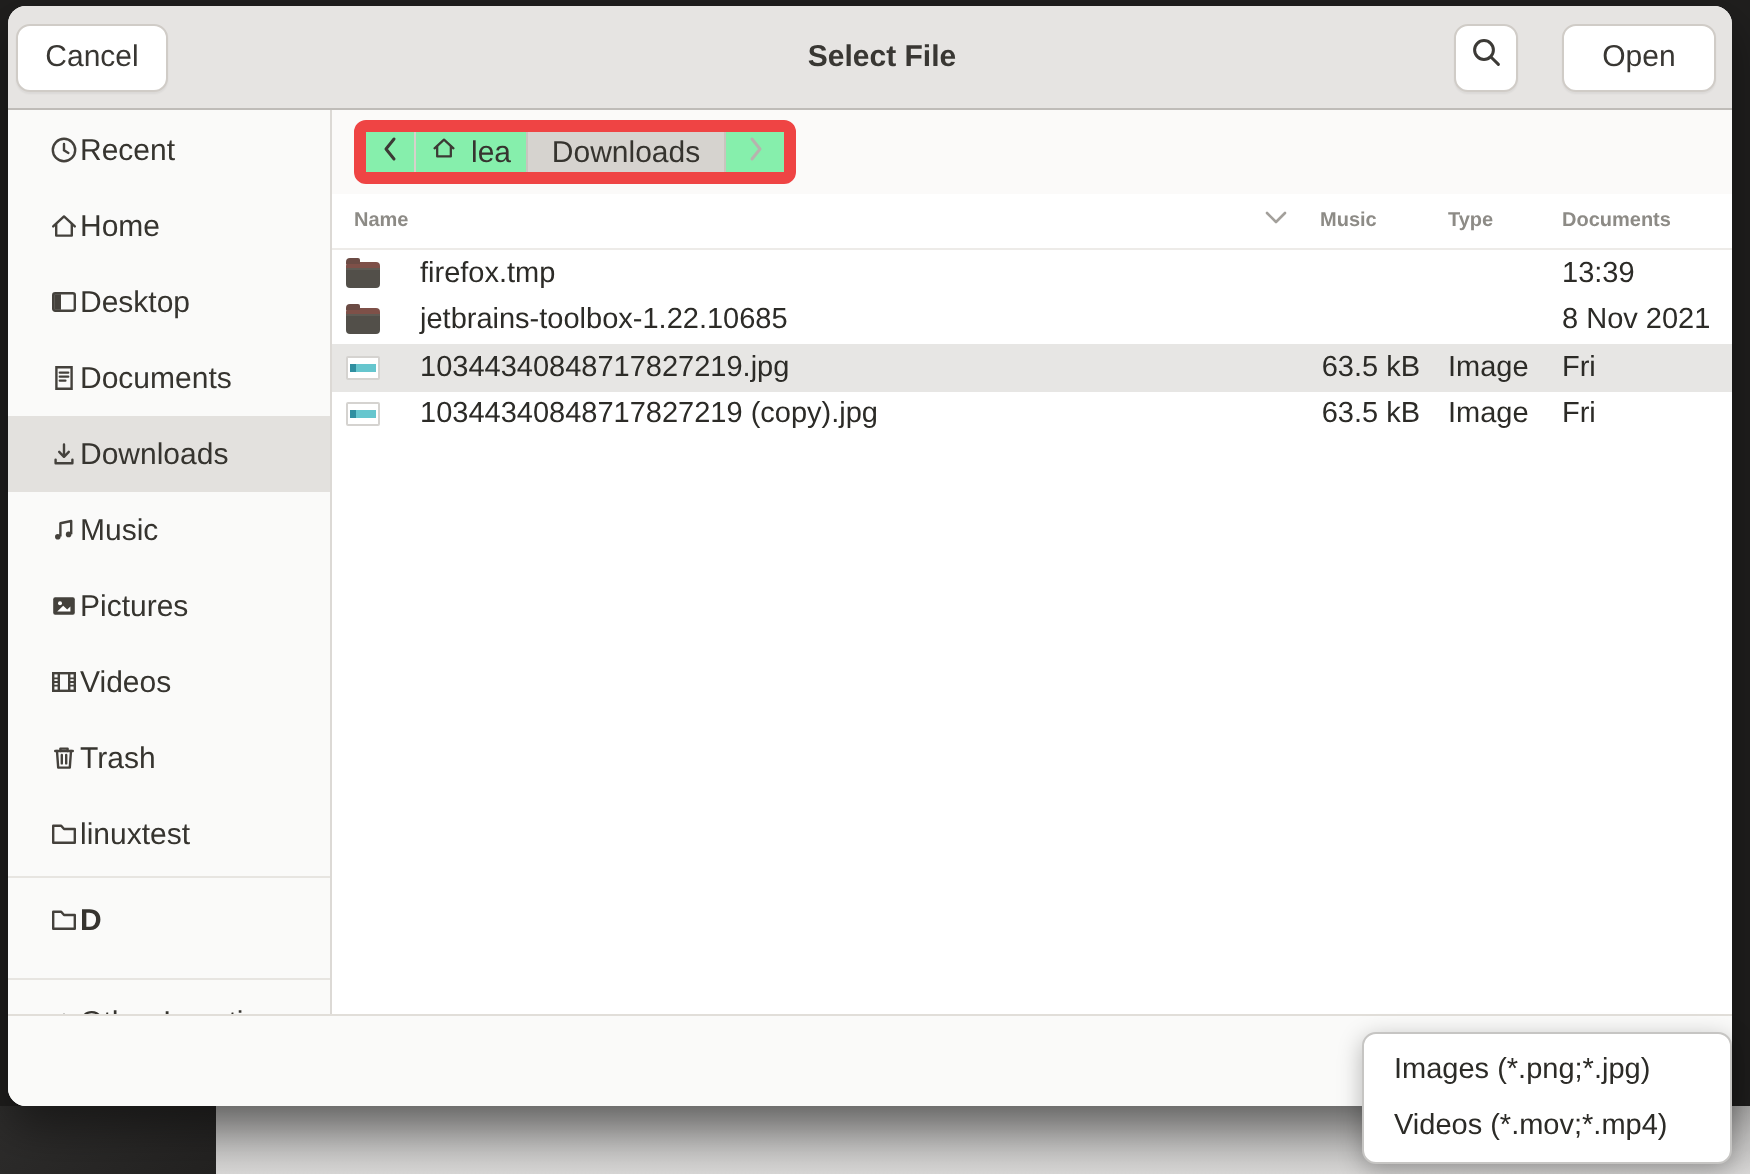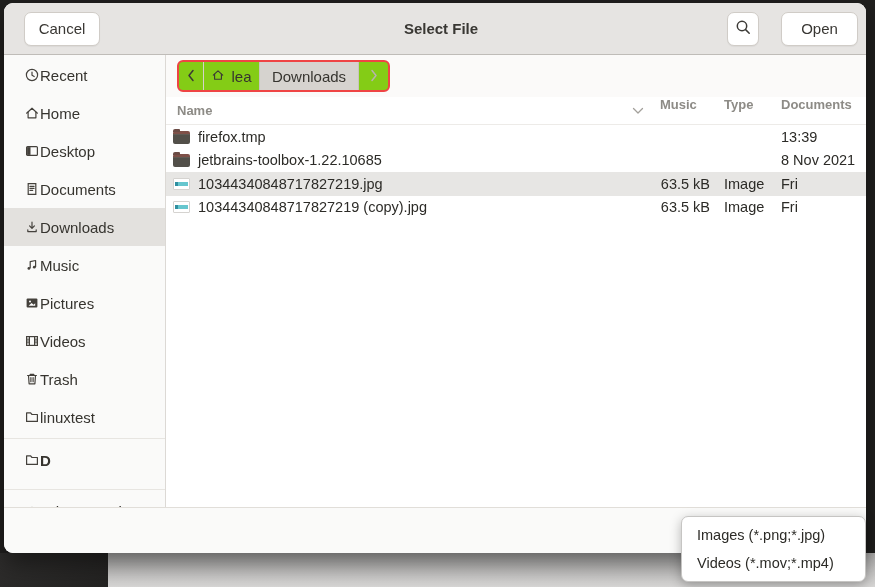--- a/index.html
+++ b/index.html
@@ -23,21 +23,21 @@
     box-shadow:0 10px 24px rgba(0,0,0,.45);
     display:flex;flex-direction:column}
 
   .headerbar{height:52px;flex:none;background:#e6e4e2;border-bottom:1px solid #bfbcb8;
     display:flex;align-items:center;position:relative}
   .hb-title{position:absolute;left:12px;right:0;text-align:center;
     font-weight:bold;font-size:15px;color:#393733;pointer-events:none}
   .btn{height:34px;background:#fff;border:1px solid #d0ccc7;border-radius:7px;
     font-size:15px;color:#393733;display:flex;align-items:center;justify-content:center;
     box-shadow:0 1px 1px rgba(0,0,0,.05)}
-  .btn-cancel{width:76px;margin-left:20px}
+  .btn-cancel{width:76px;margin-left:4px}
   .hb-right{margin-left:auto;display:flex;gap:22px;margin-right:8px;align-items:center}
   .btn-search{width:32px}
   .btn-open{width:77px}
 
   .dlg-body{height:452px;flex:none;display:flex;overflow:hidden}
 
   
   .sidebar{width:162px;flex:none;background:#fafaf9;border-right:1px solid #dcd9d5;
     padding-top:1px;overflow:hidden}
   .side-item{height:38px;display:flex;align-items:center;padding-left:19px;
@@ -45,39 +45,39 @@
   .side-item.selected{background:#e3e1de}
   .side-item.drive .slabel{font-weight:600}
   .sdivider{height:1px;background:#e7e5e1;margin:2px 0}
   .sdivider.d2{margin-top:10px}
   .sicon{width:17px;height:17px;flex:none;display:flex;align-items:center;justify-content:center}
   .sicon svg{display:block}
 
   
   .main{flex:1;display:flex;flex-direction:column;background:#fff;min-width:0}
   .pathbar{height:42px;flex:none;background:#fbfaf9;display:flex;align-items:center;padding-left:11px}
-  .pill{height:32px;display:flex;border:2px solid #ef4444;border-radius:6px;overflow:hidden;background:#84cc16}
+  .pill{height:32px;display:flex;border:6px solid #ef4444;border-radius:6px;overflow:hidden;background:#86efac}
   .seg{display:flex;align-items:center;justify-content:center;font-size:15px;color:#36342f}
   .seg-back{width:25px;border-right:1px solid #d6d1cb}
   .seg-home{width:55px;gap:6px}
   .seg-current{width:100px;background:#d6d3cf;border-left:1px solid #c9c4be;border-right:1px solid #c9c4be}
   .seg-fwd{width:29px}
 
-  .colhead{height:28px;flex:none;display:flex;
-    border-bottom:1px solid #edebe8;font-size:13px;font-weight:bold;color:#8d8b86}
+  .colhead{height:28px;flex:none;display:flex;align-items:center;
+    border-bottom:1px solid #edebe8;font-size:10px;font-weight:bold;color:#8d8b86}
   .ch-name{flex:1;display:flex;align-items:center;justify-content:space-between;
     padding-left:11px;padding-right:6px;min-width:0}
   .ch-size{width:68px;flex:none;padding-left:10px}
   .ch-type{width:59px;flex:none;padding-left:6px}
   .ch-mod{width:89px;flex:none;padding-left:4px}
 
   .rows{flex:1;overflow:hidden}
   .row{height:23.5px;display:flex;align-items:center;font-size:14.5px;color:#2c2b27}
   .row.selected{background:#e7e6e4}
-  .cell-name{flex:1;display:flex;align-items:center;gap:8px;padding-left:7px;
+  .cell-name{flex:1;display:flex;align-items:center;gap:20px;padding-left:7px;
     min-width:0;white-space:nowrap;overflow:hidden}
   .cell-size{width:68px;flex:none;text-align:right;padding-right:8px}
   .cell-type{width:59px;flex:none;padding-left:6px}
   .cell-mod{width:89px;flex:none;padding-left:4px}
 
   .fi{flex:none}
   .fi-folder{width:17px;height:13px;border-radius:2px;position:relative;margin-top:1px;
     background:linear-gradient(#7e5048 0 3px,#5f5b54 3px 4px,#524f49 4px)}
   .fi-folder::before{content:"";position:absolute;top:-2px;left:0;width:7px;height:3px;
     background:#6b4b44;border-radius:2px 1px 0 0}

